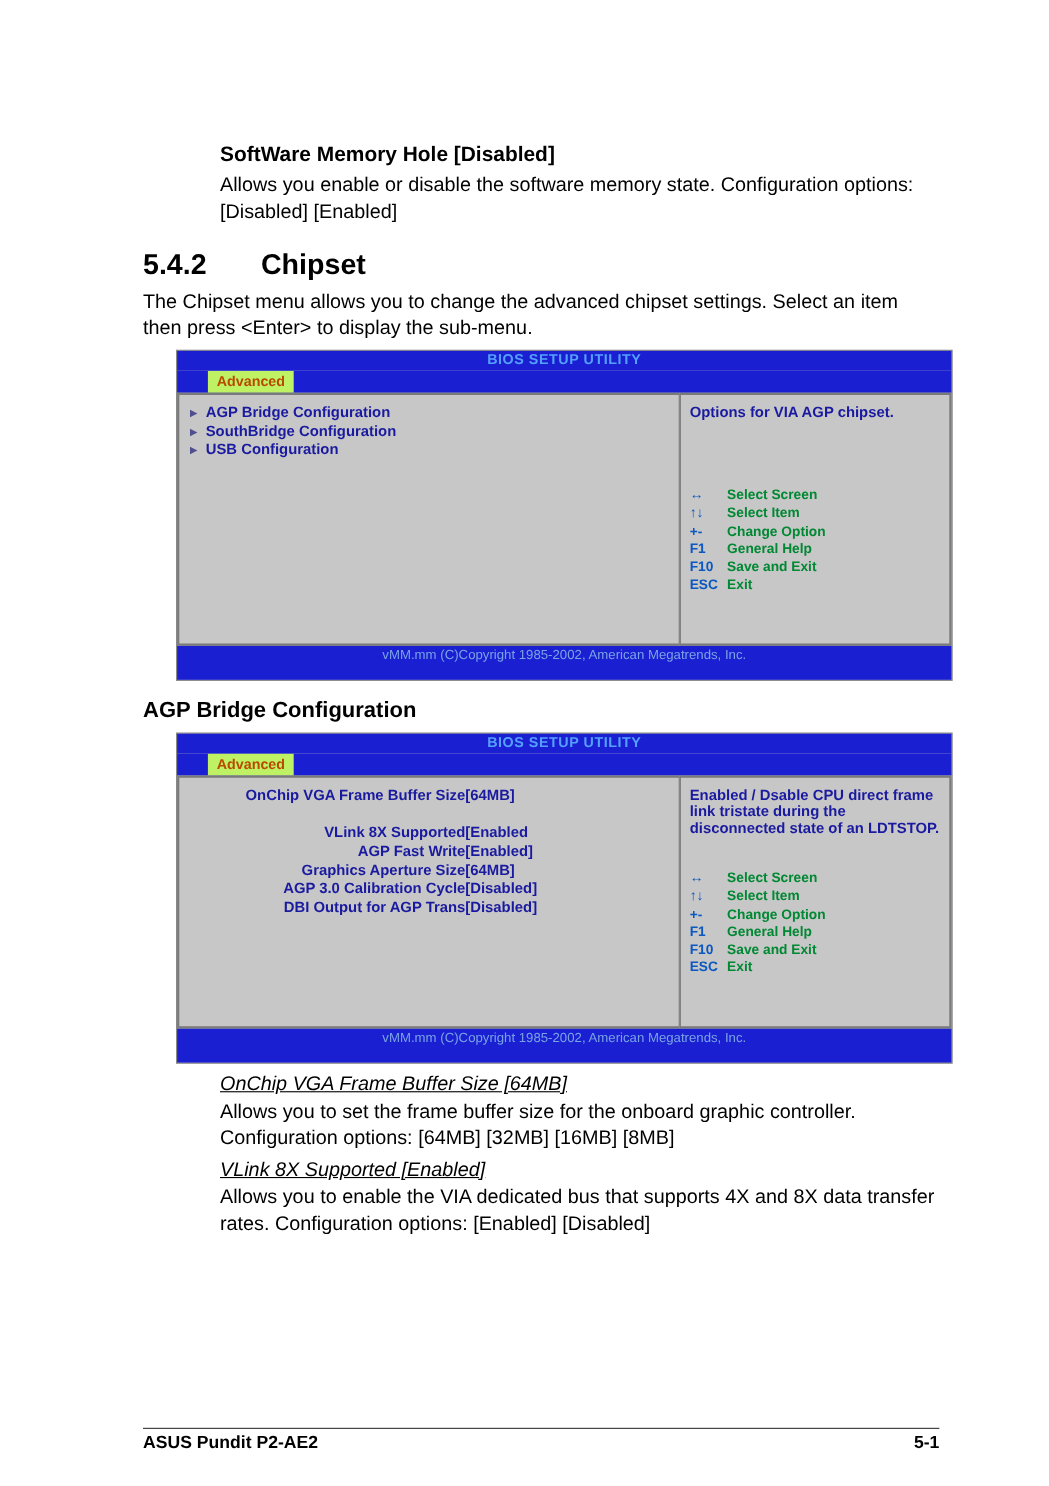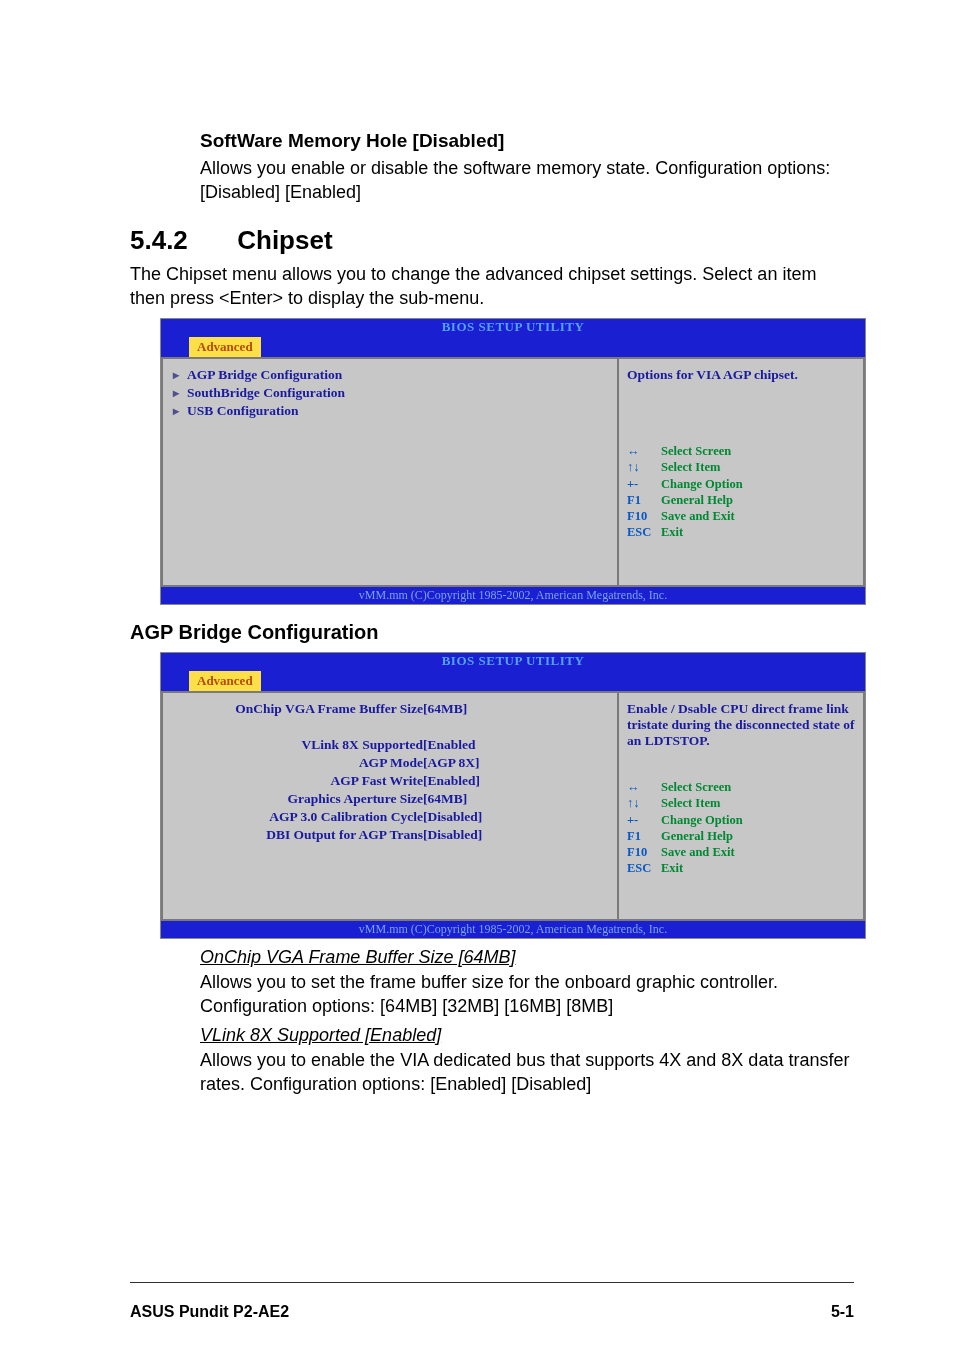--- a/index.html
+++ b/index.html
@@ -44,21 +44,21 @@
     text-decoration: underline;
     margin-left: 70px;
     margin-top: 4px;
     margin-bottom: 2px;
   }
   
   .bios {
     width: 706px;
     margin: 8px 0 8px 30px;
     border: 1px solid #888;
-    font-family: Liberation Serif, serif;
+    font-family: Liberation Sans, sans-serif;
     font-size: 13.5px;
     background: #c7c7c7;
     position: relative;
   }
   .bios-titlebar {
     background: #1a1fd1;
     color: #00f;
     height: 18px;
     text-align: center;
     font-weight: bold;
@@ -69,21 +69,21 @@
   .bios-titlebar .title-text {
     color: #55a0ff;
   }
   .bios-tabbar {
     background: #1a1fd1;
     height: 20px;
     padding-left: 28px;
   }
   .bios-tab {
     display: inline-block;
-    background: #fde047;
+    background: #bef264;
     color: #b84a00;
     font-weight: bold;
     padding: 0 8px;
     font-size: 13px;
     height: 20px;
     line-height: 20px;
   }
   .bios-body {
     display: flex;
     min-height: 230px;
@@ -111,31 +111,31 @@
   .setting-label { width: 250px; text-align: right; }
   .setting-value { flex: 1; }
   .help-text { color: #1a1aa0; margin-bottom: 60px; }
   .keys { color: #083; font-weight: bold; font-size: 12.5px; line-height: 1.3; }
   .keys .k { display: inline-block; width: 34px; color: #0a58c0; }
   .bios-footer {
     background: #1a1fd1;
     color: #7aa3e6;
     text-align: center;
     font-size: 12px;
-    height: 17px;
+    height: 31px;
     line-height: 16px;
   }
   
   .page-footer {
     position: absolute;
     left: 130px;
     right: 100px;
     bottom: 30px;
     border-top: 1px solid #333;
-    padding-top: 20px;
+    padding-top: 4px;
     display: flex;
     justify-content: space-between;
     font-size: 16px;
     font-weight: bold;
   }
 </style>
 </head>
 <body>
 
 <div class="h3">SoftWare Memory Hole [Disabled]</div>
@@ -196,42 +196,38 @@
           <span class="setting-value">[64MB]</span>
         </div>
       <div class="setting-row">
           <span class="setting-label">&nbsp;</span>
         </div>
       <div class="setting-row">
           <span class="setting-label">VLink 8X Supported</span>
           <span class="setting-value">[Enabled</span>
         </div>
       <div class="setting-row">
-          <span class="setting-label">AGP Mode</span>
-          <span class="setting-value">[AGP 8X]</span>
-        </div>
-      <div class="setting-row">
           <span class="setting-label">AGP Fast Write</span>
           <span class="setting-value">[Enabled]</span>
         </div>
       <div class="setting-row">
           <span class="setting-label">Graphics Aperture Size</span>
           <span class="setting-value">[64MB]</span>
         </div>
       <div class="setting-row">
           <span class="setting-label">AGP 3.0 Calibration Cycle</span>
           <span class="setting-value">[Disabled]</span>
         </div>
       <div class="setting-row">
           <span class="setting-label">DBI Output for AGP Trans</span>
           <span class="setting-value">[Disabled]</span>
         </div>
     </div>
     <div class="bios-right">
-      <div class="help-text" style="margin-bottom:30px">Enable / Dsable CPU direct frame link tristate during the disconnected state of an LDTSTOP.</div>
+      <div class="help-text" style="margin-bottom:30px">Enabled / Dsable CPU direct frame link tristate during the disconnected state of an LDTSTOP.</div>
       <div class="keys">
         <div><span class="k">↔</span><span>Select Screen</span></div>
         <div><span class="k">↑↓</span><span>Select Item</span></div>
         <div><span class="k">+-</span><span>Change Option</span></div>
         <div><span class="k">F1</span><span>General Help</span></div>
         <div><span class="k">F10</span><span>Save and Exit</span></div>
         <div><span class="k">ESC</span><span>Exit</span></div>
       </div>
     </div>
   </div>

